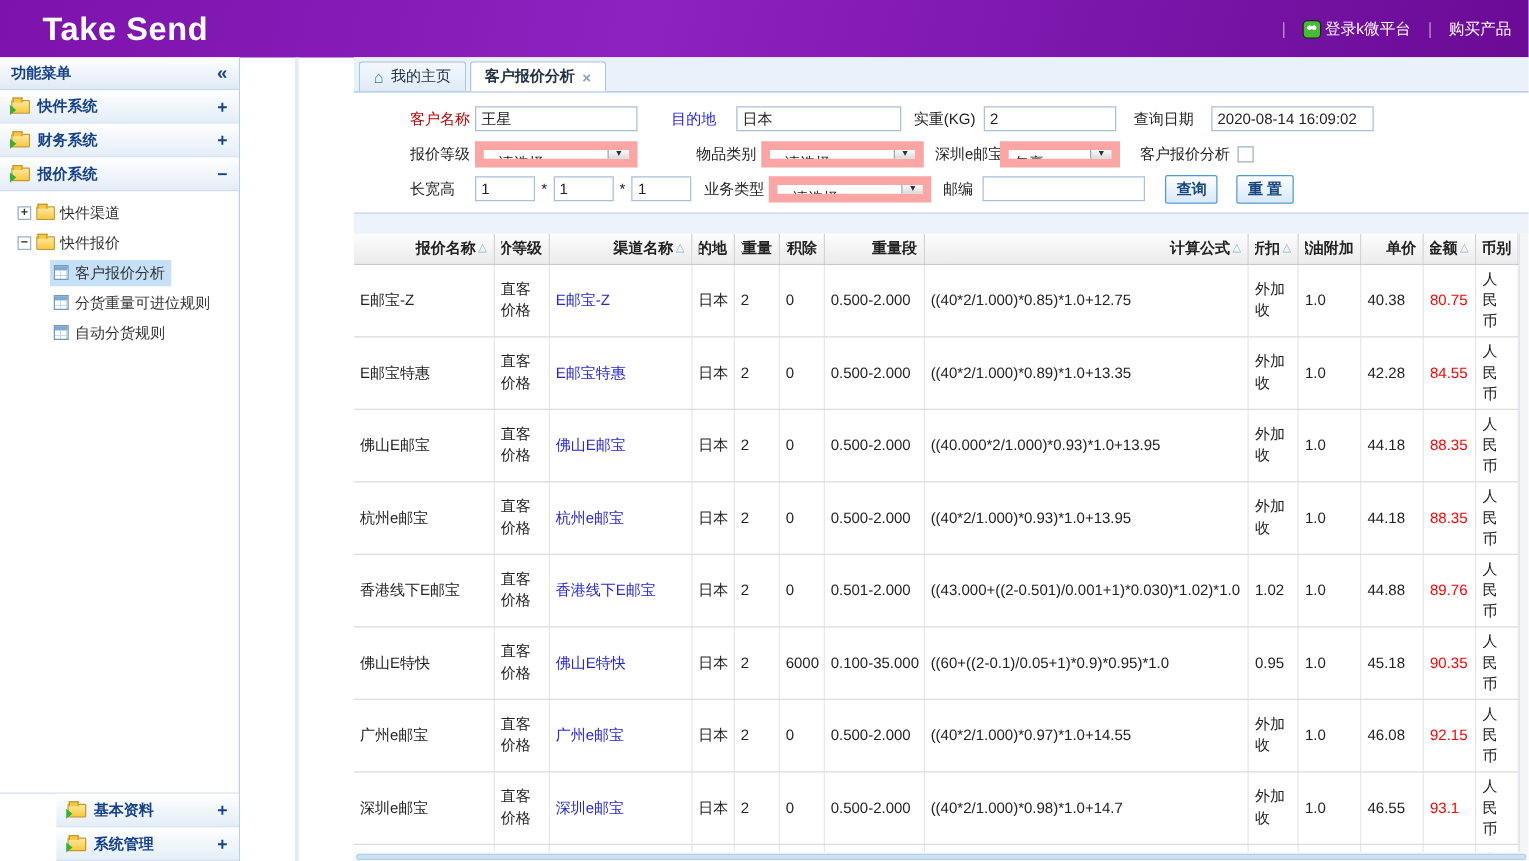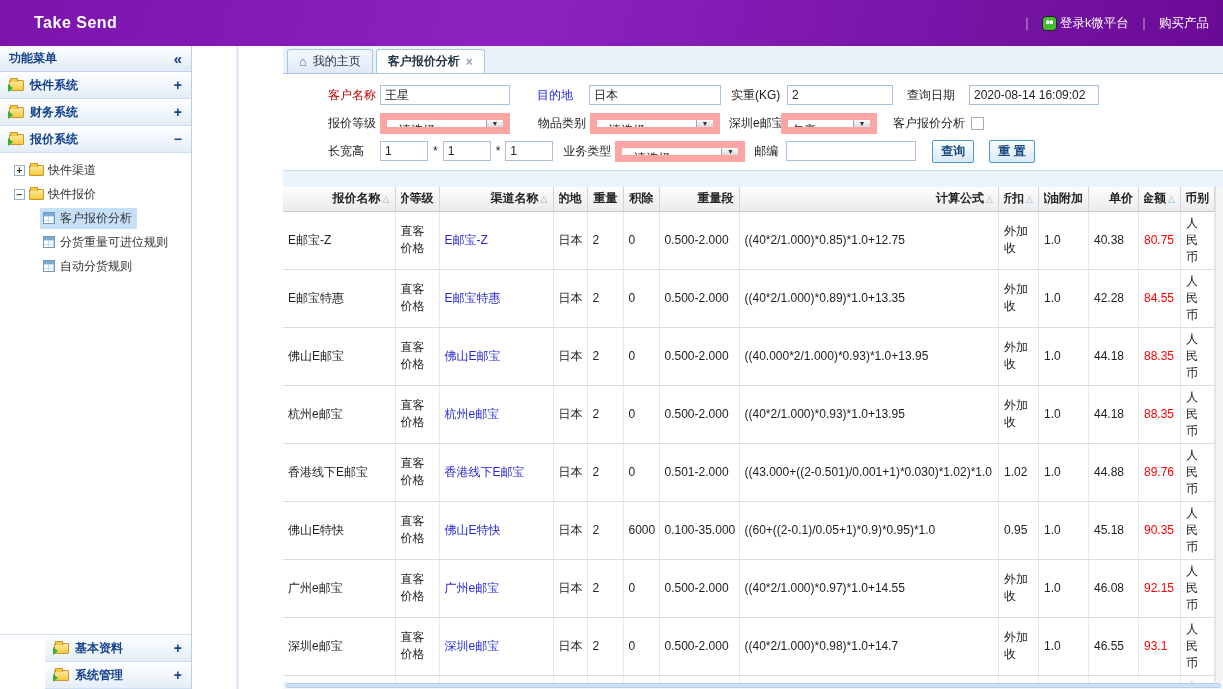--- a/index.html
+++ b/index.html
@@ -2,21 +2,21 @@
 <html><head>
 <meta charset="utf-8">
 <style>
   * { box-sizing: border-box; margin: 0; padding: 0; }
   html,body { width:1223px; height:689px; overflow:hidden; }
   body { font-family:"Liberation Sans","DejaVu Sans",sans-serif; font-size:12px; color:#222; background:#fff; }
   .app { width:1223px; height:689px; display:flex; flex-direction:column; overflow:hidden; }
 
   
   .topbar { height:46px; flex:0 0 46px; background:linear-gradient(105deg,#7c13ab 0%,#8d22c0 42%,#6a0b96 100%); display:flex; align-items:center; color:#fff; }
-  .brand { font-size:16px; font-weight:bold; margin-left:34px; letter-spacing:.5px; }
+  .brand { font-size:26px; font-weight:bold; margin-left:34px; letter-spacing:.5px; }
   .top-links { margin-left:auto; margin-right:14px; display:flex; align-items:center; gap:9px; font-size:12.5px; }
   .top-links a { color:#fff; text-decoration:none; display:flex; align-items:center; gap:3px; cursor:pointer; }
   .tsep { color:rgba(255,255,255,.7); }
   .wechat { width:15px; height:15px; border-radius:4px; display:inline-block;
     background: radial-gradient(circle at 36% 40%, #fff 0 1.8px, rgba(0,0,0,0) 2px),
                 radial-gradient(circle at 64% 40%, #fff 0 1.8px, rgba(0,0,0,0) 2px), #45bb36;
     border:1px solid #222; }
 
   
   .main { flex:1; display:flex; min-height:0;gap:44px; }
@@ -191,21 +191,21 @@
           <input class="tx" style="width: 106px;" value="2">
           <span class="lbl" style="margin-left:14px;width:62px">查询日期</span>
           <input class="tx" style="width: 130px;" value="2020-08-14 16:09:02">
         </div>
         <div class="frow">
           <span class="lbl" style="width:52px">报价等级</span>
           <span class="combo" style="width:130px">
             <span class="combo-text">--请选择--</span>
             <span class="combo-btn">▼</span>
           </span>
-          <span class="lbl" style="margin-left:28px;width:52px">物品类别</span>
+          <span class="lbl" style="margin-left:47px;width:52px">物品类别</span>
           <span class="combo" style="width:130px">
             <span class="combo-text">--请选择--</span>
             <span class="combo-btn">▼</span>
           </span>
           <span class="lbl" style="margin-left:9px;width:52px">深圳e邮宝</span>
           <span class="combo" style="width:96px">
             <span class="combo-text">包裹</span>
             <span class="combo-btn">▼</span>
           </span>
           <span class="lbl" style="margin-left:16px">客户报价分析</span>

